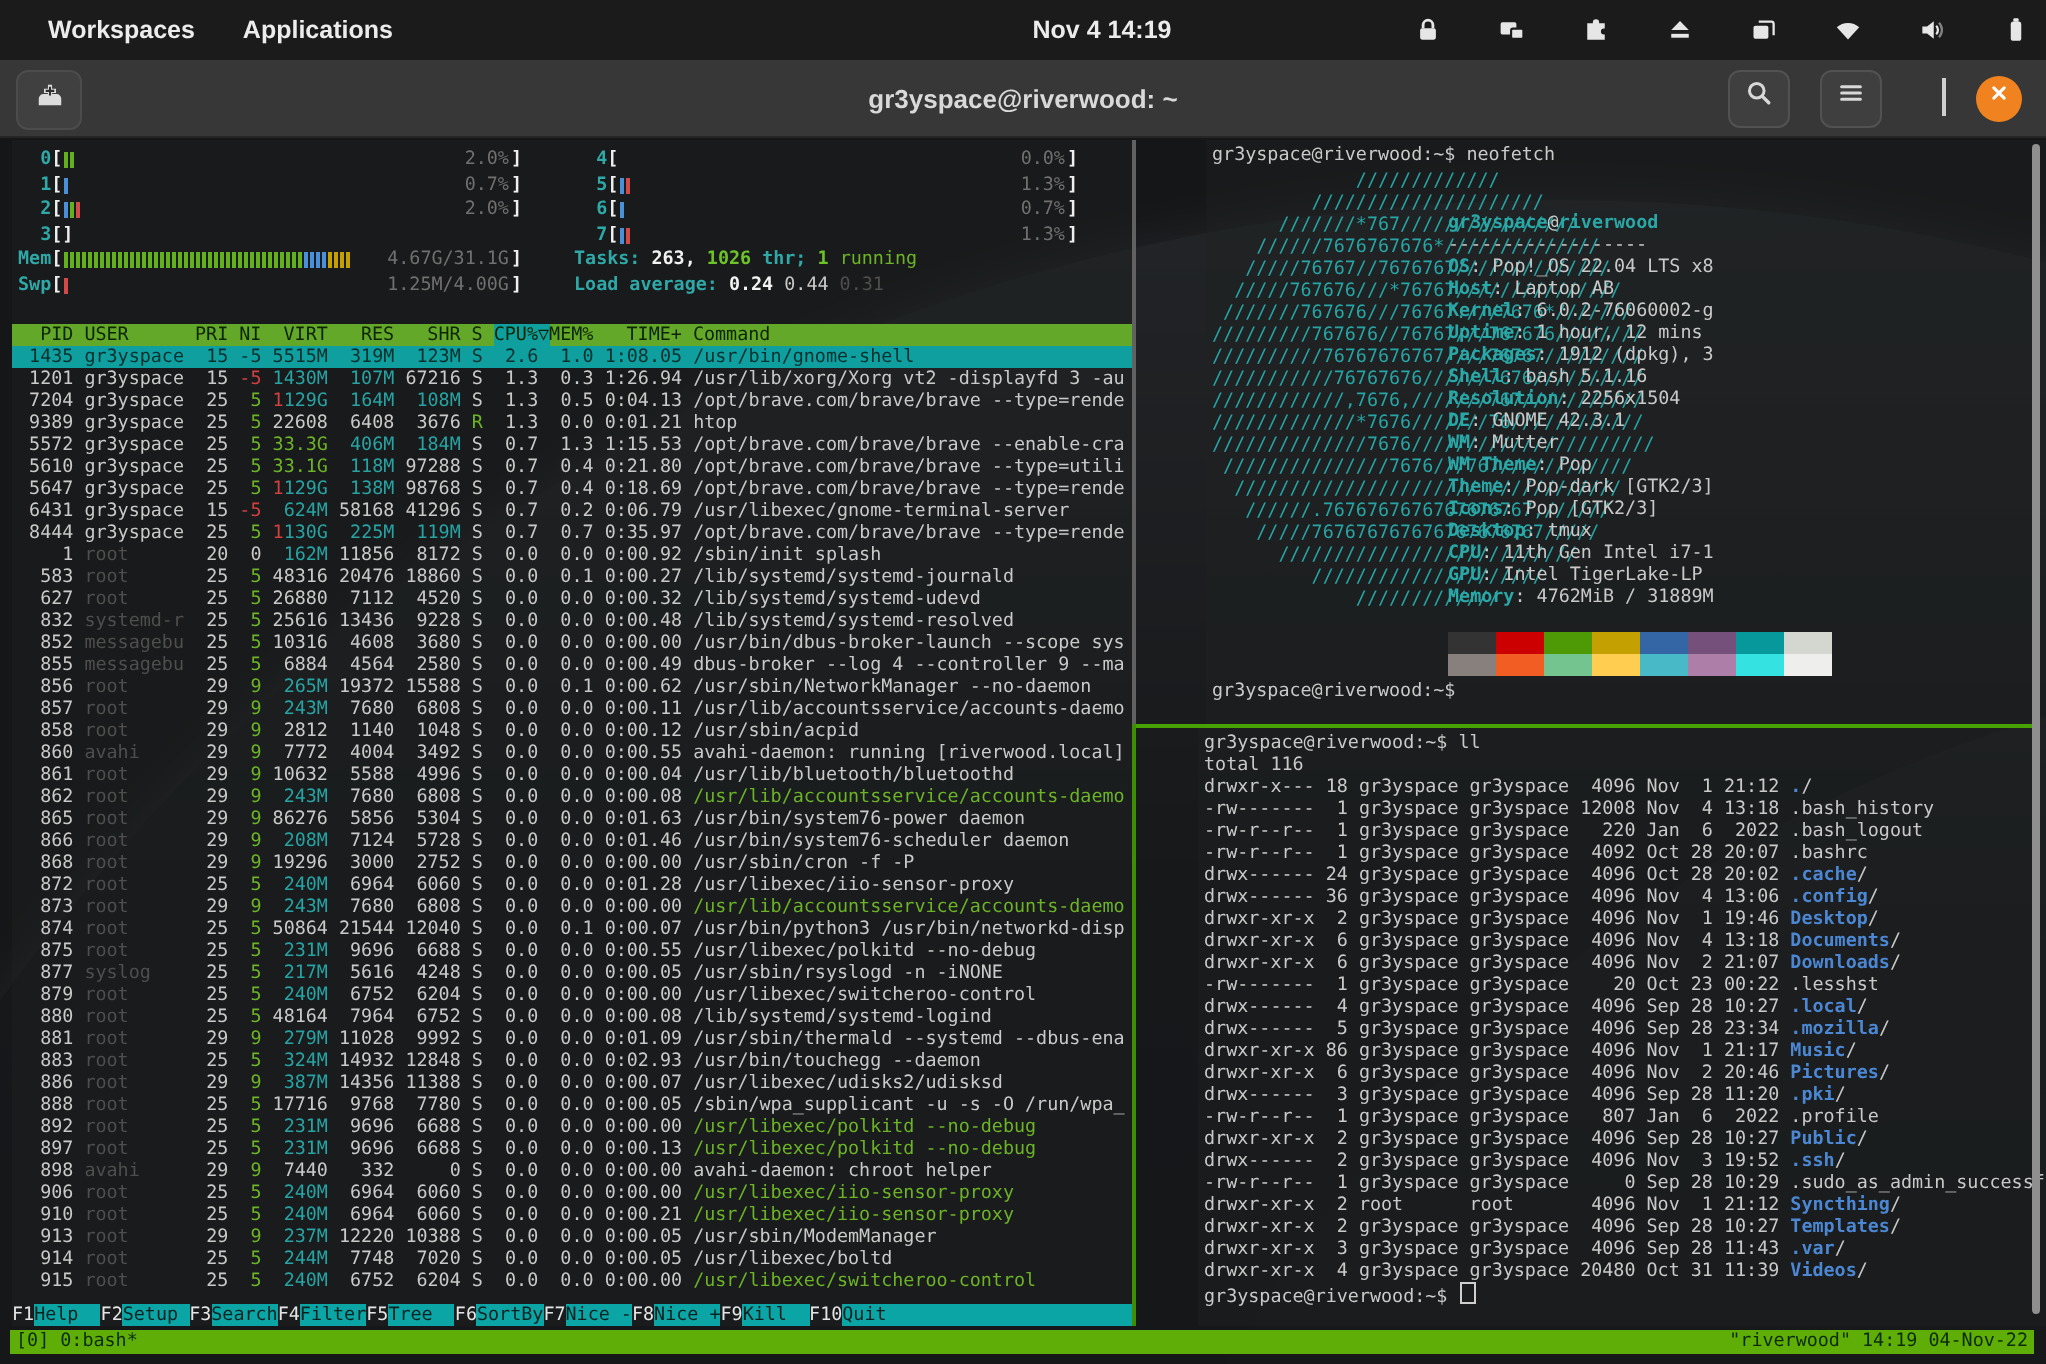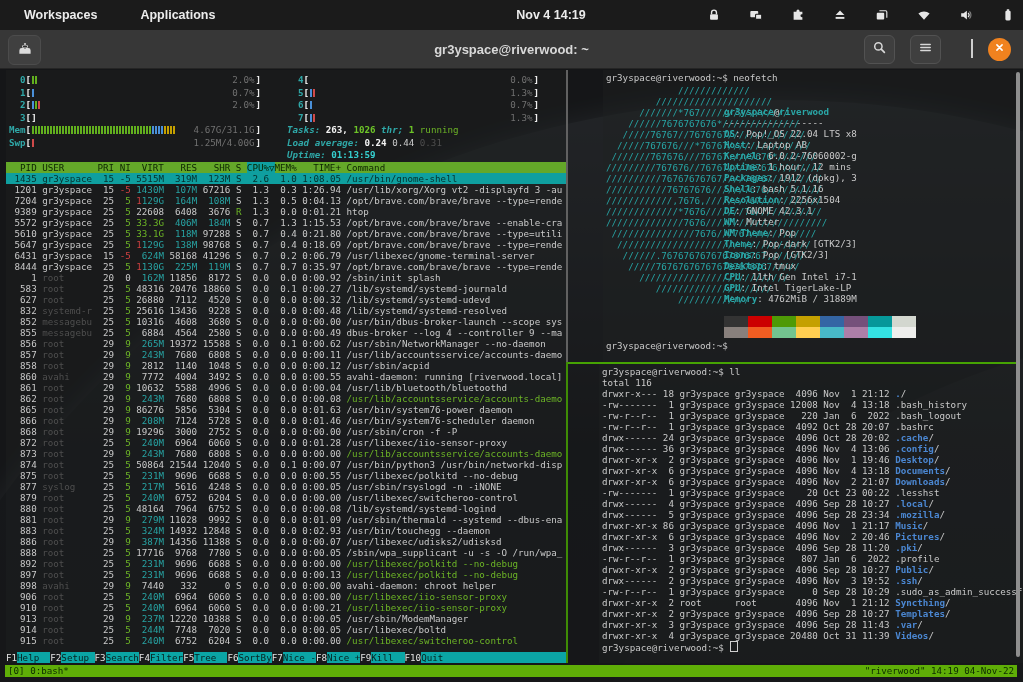--- a/index.html
+++ b/index.html
@@ -8,21 +8,21 @@
   
   .wall{position:absolute;inset:0;background:#0d0e11;}
   .planet{position:absolute;left:-180px;top:100px;width:1920px;height:1920px;border-radius:50%;
           background:linear-gradient(to bottom, rgba(175,190,205,.30), rgba(70,78,88,.10) 18%, rgba(20,22,26,0) 45%);
           box-shadow:0 -3px 22px rgba(200,220,240,.22);}
   .planet2{position:absolute;left:520px;top:330px;width:1400px;height:1400px;border-radius:50%;
           background:linear-gradient(to bottom, rgba(150,165,180,.14), rgba(20,22,26,0) 30%);}
   
   .topbar{position:absolute;left:0;top:0;width:100%;height:30px;background:#1b1b1b;z-index:10;
           display:flex;align-items:center;color:#ececec;font-weight:bold;font-size:12.5px;}
-  .tb-left{display:flex;align-items:center;gap:23px;padding-left:14px;z-index:2;}
+  .tb-left{display:flex;align-items:center;gap:4px;padding-left:14px;z-index:2;}
   .tb-item{padding:3px 10px;border-radius:5px;cursor:default;}
   .tb-center{position:absolute;left:0;right:0;top:0;height:100%;display:flex;align-items:center;
              justify-content:center;gap:28px;}
   .tb-weather{display:flex;align-items:center;gap:7px;margin-top:41px;}
   .tb-right{position:absolute;right:8px;top:0;height:100%;display:flex;align-items:center;gap:28px;z-index:2;}
   .tb-ic{width:14px;height:14px;display:inline-block;}
   .tb-ic svg{width:14px;height:14px;display:block;}
   
   .titlebar{position:absolute;left:0;top:30px;width:100%;height:38px;background:#373737;z-index:10;
             border-bottom:1px solid #252525;}
@@ -61,21 +61,21 @@
   .mval{color:#707070;}
   .tline{height:12.5px;line-height:12.5px;white-space:pre;}
   
   #htop-table{position:absolute;left:0;top:92px;width:100%;}
   .trow{white-space:pre;height:11px;line-height:11px;padding-left:3px;overflow:hidden;}
   .hdr{background:#64a829;color:#0d2500;font-weight:normal;}
   .c-sort{background:#0f9f9f;color:#062500;}
   .selrow{background:#0f9f9f;}
   .c-sel{color:#04302e;}
   .c-fg{color:#c9c9c9;} .c-dim{color:#4e4e4e;} .c-red{color:#cf4040;} .c-grn{color:#6cb426;}
-  .c-cyan{color:#27a3a3;} .c-lbl{color:#2fa8a8;font-weight:bold;font-style:italic;} .c-bw{color:#f2f2f2;font-weight:bold;}
+  .c-cyan{color:#27a3a3;} .c-lbl{color:#2fa8a8;font-weight:bold;} .c-bw{color:#f2f2f2;font-weight:bold;}
   .c-grnb{color:#6dc428;font-weight:bold;} .c-bcyan{color:#35d0d0;font-weight:bold;}
   
   #fkeybar{position:absolute;left:0;right:0;bottom:0;height:11px;line-height:11px;display:flex;white-space:pre;}
   .c-fkkey{color:#e4e4e4;}
   .c-fklabel{background:#0ba5a5;color:#072220;}
   .fkfill{flex:1;background:#0ba5a5;}
   
   .tmuxbar{position:absolute;left:5px;top:597px;width:1012px;height:12px;background:#5fae07;
            font-family:"DejaVu Sans Mono",monospace;font-size:9.2px;line-height:12px;color:#0c2b00;
            display:flex;justify-content:space-between;white-space:pre;padding:0 3px;box-sizing:border-box;}
@@ -220,21 +220,20 @@
           <div class="meter"><span class="mlabel">Mem</span><span class="brk">[</span><span class="mbar"><span class="ticks"><span class="tick tick-g"></span><span class="tick tick-g"></span><span class="tick tick-g"></span><span class="tick tick-g"></span><span class="tick tick-g"></span><span class="tick tick-g"></span><span class="tick tick-g"></span><span class="tick tick-g"></span><span class="tick tick-g"></span><span class="tick tick-g"></span><span class="tick tick-g"></span><span class="tick tick-g"></span><span class="tick tick-g"></span><span class="tick tick-g"></span><span class="tick tick-g"></span><span class="tick tick-g"></span><span class="tick tick-g"></span><span class="tick tick-g"></span><span class="tick tick-g"></span><span class="tick tick-g"></span><span class="tick tick-g"></span><span class="tick tick-g"></span><span class="tick tick-g"></span><span class="tick tick-g"></span><span class="tick tick-g"></span><span class="tick tick-g"></span><span class="tick tick-g"></span><span class="tick tick-g"></span><span class="tick tick-g"></span><span class="tick tick-g"></span><span class="tick tick-g"></span><span class="tick tick-g"></span><span class="tick tick-g"></span><span class="tick tick-g"></span><span class="tick tick-g"></span><span class="tick tick-g"></span><span class="tick tick-g"></span><span class="tick tick-g"></span><span class="tick tick-g"></span><span class="tick tick-g"></span><span class="tick tick-b"></span><span class="tick tick-b"></span><span class="tick tick-b"></span><span class="tick tick-b"></span><span class="tick tick-y"></span><span class="tick tick-y"></span><span class="tick tick-y"></span><span class="tick tick-y"></span></span><span class="mval">4.67G/31.1G</span></span><span class="brk">]</span></div>
           <div class="meter"><span class="mlabel">Swp</span><span class="brk">[</span><span class="mbar"><span class="ticks"><span class="tick tick-r"></span></span><span class="mval">1.25M/4.00G</span></span><span class="brk">]</span></div>
         </div>
       <div class="mcol" id="mcol2">
           <div class="meter"><span class="mlabel">  4</span><span class="brk">[</span><span class="mbar"><span class="ticks"></span><span class="mval">0.0%</span></span><span class="brk">]</span></div>
           <div class="meter"><span class="mlabel">  5</span><span class="brk">[</span><span class="mbar"><span class="ticks"><span class="tick tick-b"></span><span class="tick tick-r"></span></span><span class="mval">1.3%</span></span><span class="brk">]</span></div>
           <div class="meter"><span class="mlabel">  6</span><span class="brk">[</span><span class="mbar"><span class="ticks"><span class="tick tick-b"></span></span><span class="mval">0.7%</span></span><span class="brk">]</span></div>
           <div class="meter"><span class="mlabel">  7</span><span class="brk">[</span><span class="mbar"><span class="ticks"><span class="tick tick-b"></span><span class="tick tick-r"></span></span><span class="mval">1.3%</span></span><span class="brk">]</span></div>
           <div class="tline"><span class="c-lbl">Tasks: </span><span class="c-bw">263, </span><span class="c-grnb">1026 </span><span class="c-lbl">thr; </span><span class="c-grnb">1 </span><span class="c-grn">running</span></div>
           <div class="tline"><span class="c-lbl">Load average: </span><span class="c-bw">0.24 </span><span class="c-fg">0.44 </span><span class="c-dim">0.31</span></div>
-          <div class="tline"><span class="c-lbl">Uptime: </span><span class="c-bcyan">01:13:59</span></div>
         </div>
       <div id="htop-table">
           <div class="trow hdr"><span>  PID USER      PRI NI  VIRT   RES   SHR S </span><span class="c-sort">CPU%▽</span><span>MEM%   TIME+ Command</span></div>
           <div class="trow selrow"><span class="c-sel"> 1435 </span><span class="c-sel">gr3yspace </span><span class="c-sel"> 15 </span><span class="c-sel">-5 </span><span class="c-sel">5515M </span><span class="c-sel"> 319M </span><span class="c-sel"> 123M </span><span class="c-sel">S </span><span class="c-sel"> 2.6 </span><span class="c-sel"> 1.0 </span><span class="c-sel">1:08.05 </span><span class="c-sel">/usr/bin/gnome-shell</span></div>
           <div class="trow"><span class="c-fg"> 1201 </span><span class="c-fg">gr3yspace </span><span class="c-fg"> 15 </span><span class="c-red">-5 </span><span class="c-cyan">1430M </span><span class="c-cyan"> 107M </span><span class="c-fg">67216 </span><span class="c-fg">S </span><span class="c-fg"> 1.3 </span><span class="c-fg"> 0.3 </span><span class="c-fg">1:26.94 </span><span class="c-fg">/usr/lib/xorg/Xorg vt2 -displayfd 3 -au</span></div>
           <div class="trow"><span class="c-fg"> 7204 </span><span class="c-fg">gr3yspace </span><span class="c-fg"> 25 </span><span class="c-grn"> 5 </span><span class="c-red">1</span><span class="c-cyan">129G </span><span class="c-cyan"> 164M </span><span class="c-cyan"> 108M </span><span class="c-fg">S </span><span class="c-fg"> 1.3 </span><span class="c-fg"> 0.5 </span><span class="c-fg">0:04.13 </span><span class="c-fg">/opt/brave.com/brave/brave --type=rende</span></div>
           <div class="trow"><span class="c-fg"> 9389 </span><span class="c-fg">gr3yspace </span><span class="c-fg"> 25 </span><span class="c-grn"> 5 </span><span class="c-fg">22608 </span><span class="c-fg"> 6408 </span><span class="c-fg"> 3676 </span><span class="c-grn">R </span><span class="c-fg"> 1.3 </span><span class="c-fg"> 0.0 </span><span class="c-fg">0:01.21 </span><span class="c-fg">htop</span></div>
           <div class="trow"><span class="c-fg"> 5572 </span><span class="c-fg">gr3yspace </span><span class="c-fg"> 25 </span><span class="c-grn"> 5 </span><span class="c-grn">33.3G </span><span class="c-cyan"> 406M </span><span class="c-cyan"> 184M </span><span class="c-fg">S </span><span class="c-fg"> 0.7 </span><span class="c-fg"> 1.3 </span><span class="c-fg">1:15.53 </span><span class="c-fg">/opt/brave.com/brave/brave --enable-cra</span></div>
           <div class="trow"><span class="c-fg"> 5610 </span><span class="c-fg">gr3yspace </span><span class="c-fg"> 25 </span><span class="c-grn"> 5 </span><span class="c-grn">33.1G </span><span class="c-cyan"> 118M </span><span class="c-fg">97288 </span><span class="c-fg">S </span><span class="c-fg"> 0.7 </span><span class="c-fg"> 0.4 </span><span class="c-fg">0:21.80 </span><span class="c-fg">/opt/brave.com/brave/brave --type=utili</span></div>
           <div class="trow"><span class="c-fg"> 5647 </span><span class="c-fg">gr3yspace </span><span class="c-fg"> 25 </span><span class="c-grn"> 5 </span><span class="c-red">1</span><span class="c-cyan">129G </span><span class="c-cyan"> 138M </span><span class="c-fg">98768 </span><span class="c-fg">S </span><span class="c-fg"> 0.7 </span><span class="c-fg"> 0.4 </span><span class="c-fg">0:18.69 </span><span class="c-fg">/opt/brave.com/brave/brave --type=rende</span></div>

